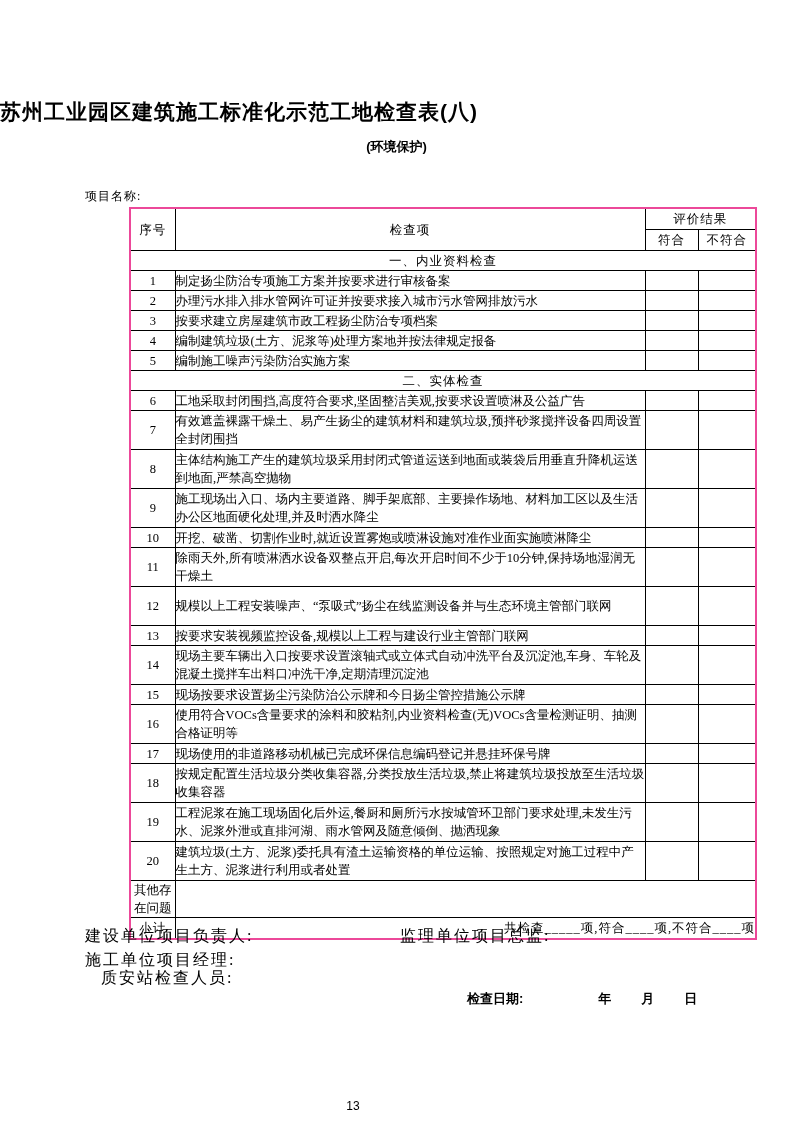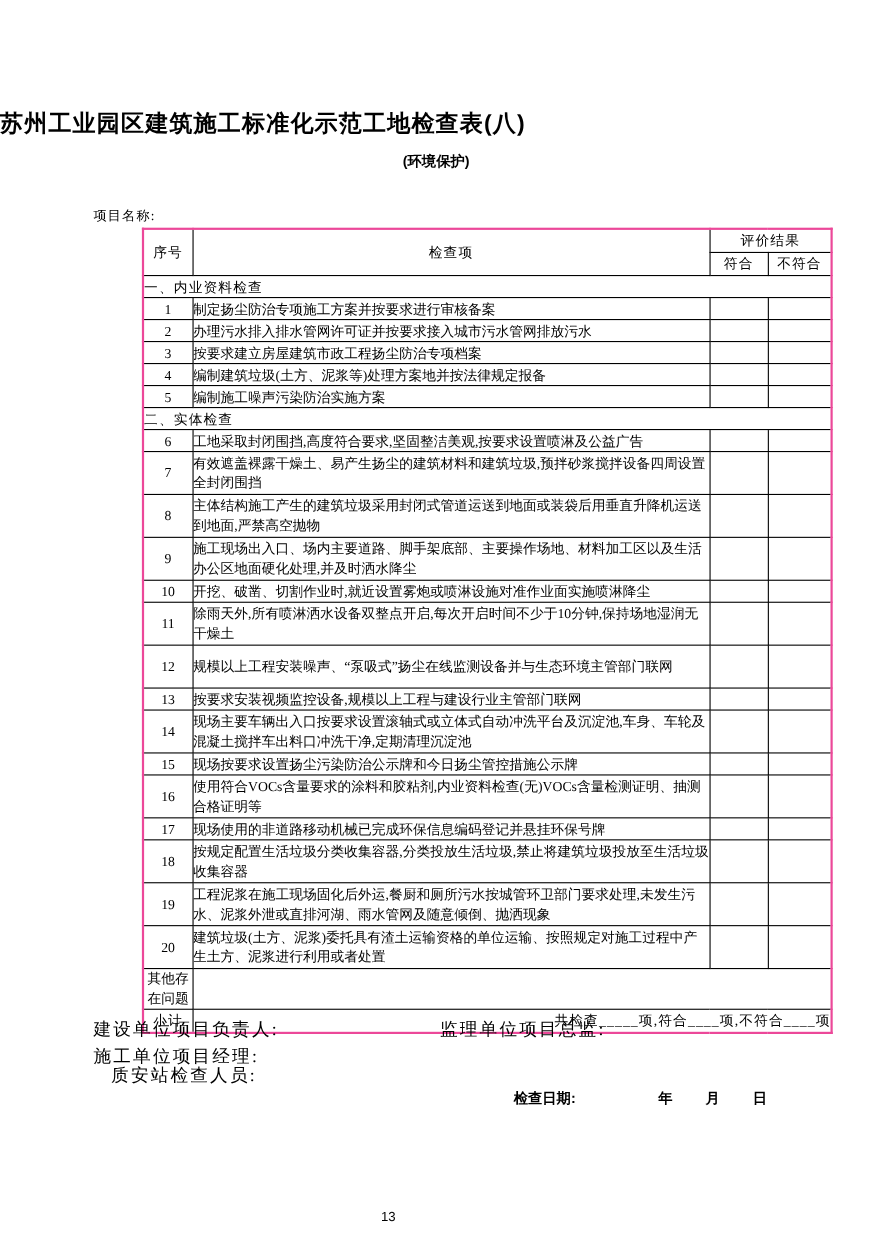--- a/index.html
+++ b/index.html
@@ -40,21 +40,21 @@
     position:absolute; top:207px; left:85px;
     width:626px; border-collapse:collapse; table-layout:fixed;
     border:2px solid #ec4899;
     margin-left:44px;
   }
   table.checklist td {
     border:1px solid #000; padding:0; font-size:12.5px;
     vertical-align:middle; line-height:18px; overflow:hidden;
   }
   td.hdr { text-align:center; font-size:12.5px; letter-spacing:1px; height:20px; }
-  tr.section td { text-align:left; height:19px; letter-spacing:1px; }
+  tr.section td { text-align:center; height:19px; letter-spacing:1px; }
   td.seq { text-align:center; }
   td.item-text { padding:0 3px 0 5px; text-align:left; }
   tr.h1 td { height:19px; }
   tr.h2 td { height:38px; }
   td.other-label { text-align:center; height:36px; line-height:17px; padding:0 2px; }
   td.other-blank { }
   td.subtotal-label { text-align:center; height:20px; letter-spacing:1px; }
   td.subtotal-text { text-align:right; letter-spacing:1px; }
 
   .footer-label { position:absolute; font-size:16px; letter-spacing:2px; white-space:nowrap; }

